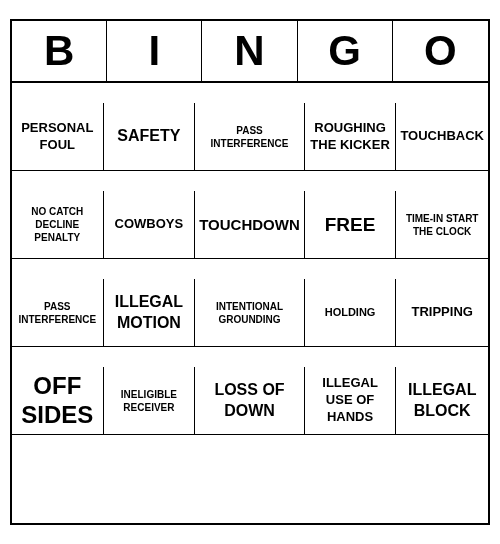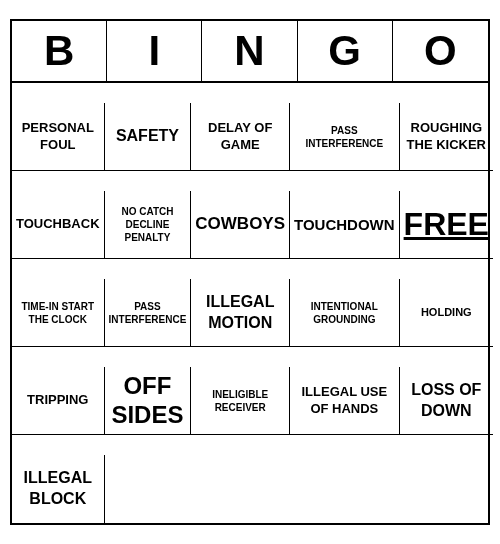--- a/index.html
+++ b/index.html
@@ -46,23 +46,22 @@
       padding: 4px;
       margin-top: 20px;
     }
     .bingo-cell:nth-child(5n) {
       border-right: none;
     }
     .bingo-cell:nth-child(n+21) {
       border-bottom: none;
     }
     .free-cell {
-      font-size: 32px;
+      font-size: 19px;
       font-weight: bold;
-      text-decoration: underline;
     }
   </style>
 </head>
 <body>
 
 <div class="bingo-card">
   <div class="bingo-header">
   <div class="bingo-header-cell">B</div>
       <div class="bingo-header-cell">I</div>
       <div class="bingo-header-cell">N</div>
@@ -70,36 +69,33 @@
       <div class="bingo-header-cell">O</div>
     </div>
   <div class="bingo-grid">
   <div class="bingo-cell">
         <span style="font-size: 13px; font-weight: bold; line-height: 1.3; text-align: center; text-transform: uppercase;">PERSONAL FOUL</span>
       </div>
       <div class="bingo-cell">
         <span style="font-size: 16px; font-weight: bold; line-height: 1.3; text-align: center; text-transform: uppercase;">SAFETY</span>
       </div>
       <div class="bingo-cell">
-        <span style="font-size: 13px; font-weight: bold; line-height: 1.3; text-align: center; text-transform: uppercase;">DELAY OF GAME</span>
-      </div>
-      <div class="bingo-cell">
         <span style="font-size: 10px; font-weight: bold; line-height: 1.3; text-align: center; text-transform: uppercase;">PASS INTERFERENCE</span>
       </div>
       <div class="bingo-cell">
         <span style="font-size: 13px; font-weight: bold; line-height: 1.3; text-align: center; text-transform: uppercase;">ROUGHING THE KICKER</span>
       </div>
       <div class="bingo-cell">
         <span style="font-size: 13px; font-weight: bold; line-height: 1.3; text-align: center; text-transform: uppercase;">TOUCHBACK</span>
       </div>
       <div class="bingo-cell">
         <span style="font-size: 10px; font-weight: bold; line-height: 1.3; text-align: center; text-transform: uppercase;">NO CATCH DECLINE PENALTY</span>
       </div>
       <div class="bingo-cell">
-        <span style="font-size: 17px; font-weight: bold; line-height: 1.3; text-align: center; text-transform: uppercase;">COWBOYS</span>
+        <span style="font-size: 13px; font-weight: bold; line-height: 1.3; text-align: center; text-transform: uppercase;">COWBOYS</span>
       </div>
       <div class="bingo-cell">
         <span style="font-size: 15px; font-weight: bold; line-height: 1.3; text-align: center; text-transform: uppercase;">TOUCHDOWN</span>
       </div>
       <div class="bingo-cell">
         <span class="free-cell">FREE</span>
       </div>
       <div class="bingo-cell">
         <span style="font-size: 10px; font-weight: bold; line-height: 1.3; text-align: center; text-transform: uppercase;">TIME-IN START THE CLOCK</span>
       </div>
@@ -118,22 +114,22 @@
       <div class="bingo-cell">
         <span style="font-size: 13px; font-weight: bold; line-height: 1.3; text-align: center; text-transform: uppercase;">TRIPPING</span>
       </div>
       <div class="bingo-cell">
         <span style="font-size: 24px; font-weight: bold; line-height: 1.2; text-align: center; text-transform: uppercase;">OFF SIDES</span>
       </div>
       <div class="bingo-cell">
         <span style="font-size: 10px; font-weight: bold; line-height: 1.3; text-align: center; text-transform: uppercase;">INELIGIBLE RECEIVER</span>
       </div>
       <div class="bingo-cell">
-        <span style="font-size: 13px; font-weight: bold; line-height: 1.3; text-align: center; text-transform: uppercase;">ILLEGAL USE OF HANDS</span>
+        <span style="font-size: 16px; font-weight: bold; line-height: 1.3; text-align: center; text-transform: uppercase;">LOSS OF DOWN</span>
       </div>
       <div class="bingo-cell">
-        <span style="font-size: 16px; font-weight: bold; line-height: 1.3; text-align: center; text-transform: uppercase;">LOSS OF DOWN</span>
+        <span style="font-size: 13px; font-weight: bold; line-height: 1.3; text-align: center; text-transform: uppercase;">ILLEGAL USE OF HANDS</span>
       </div>
       <div class="bingo-cell">
         <span style="font-size: 16px; font-weight: bold; line-height: 1.3; text-align: center; text-transform: uppercase;">ILLEGAL BLOCK</span>
       </div>
     </div>
 </div>
 
 </body></html>

